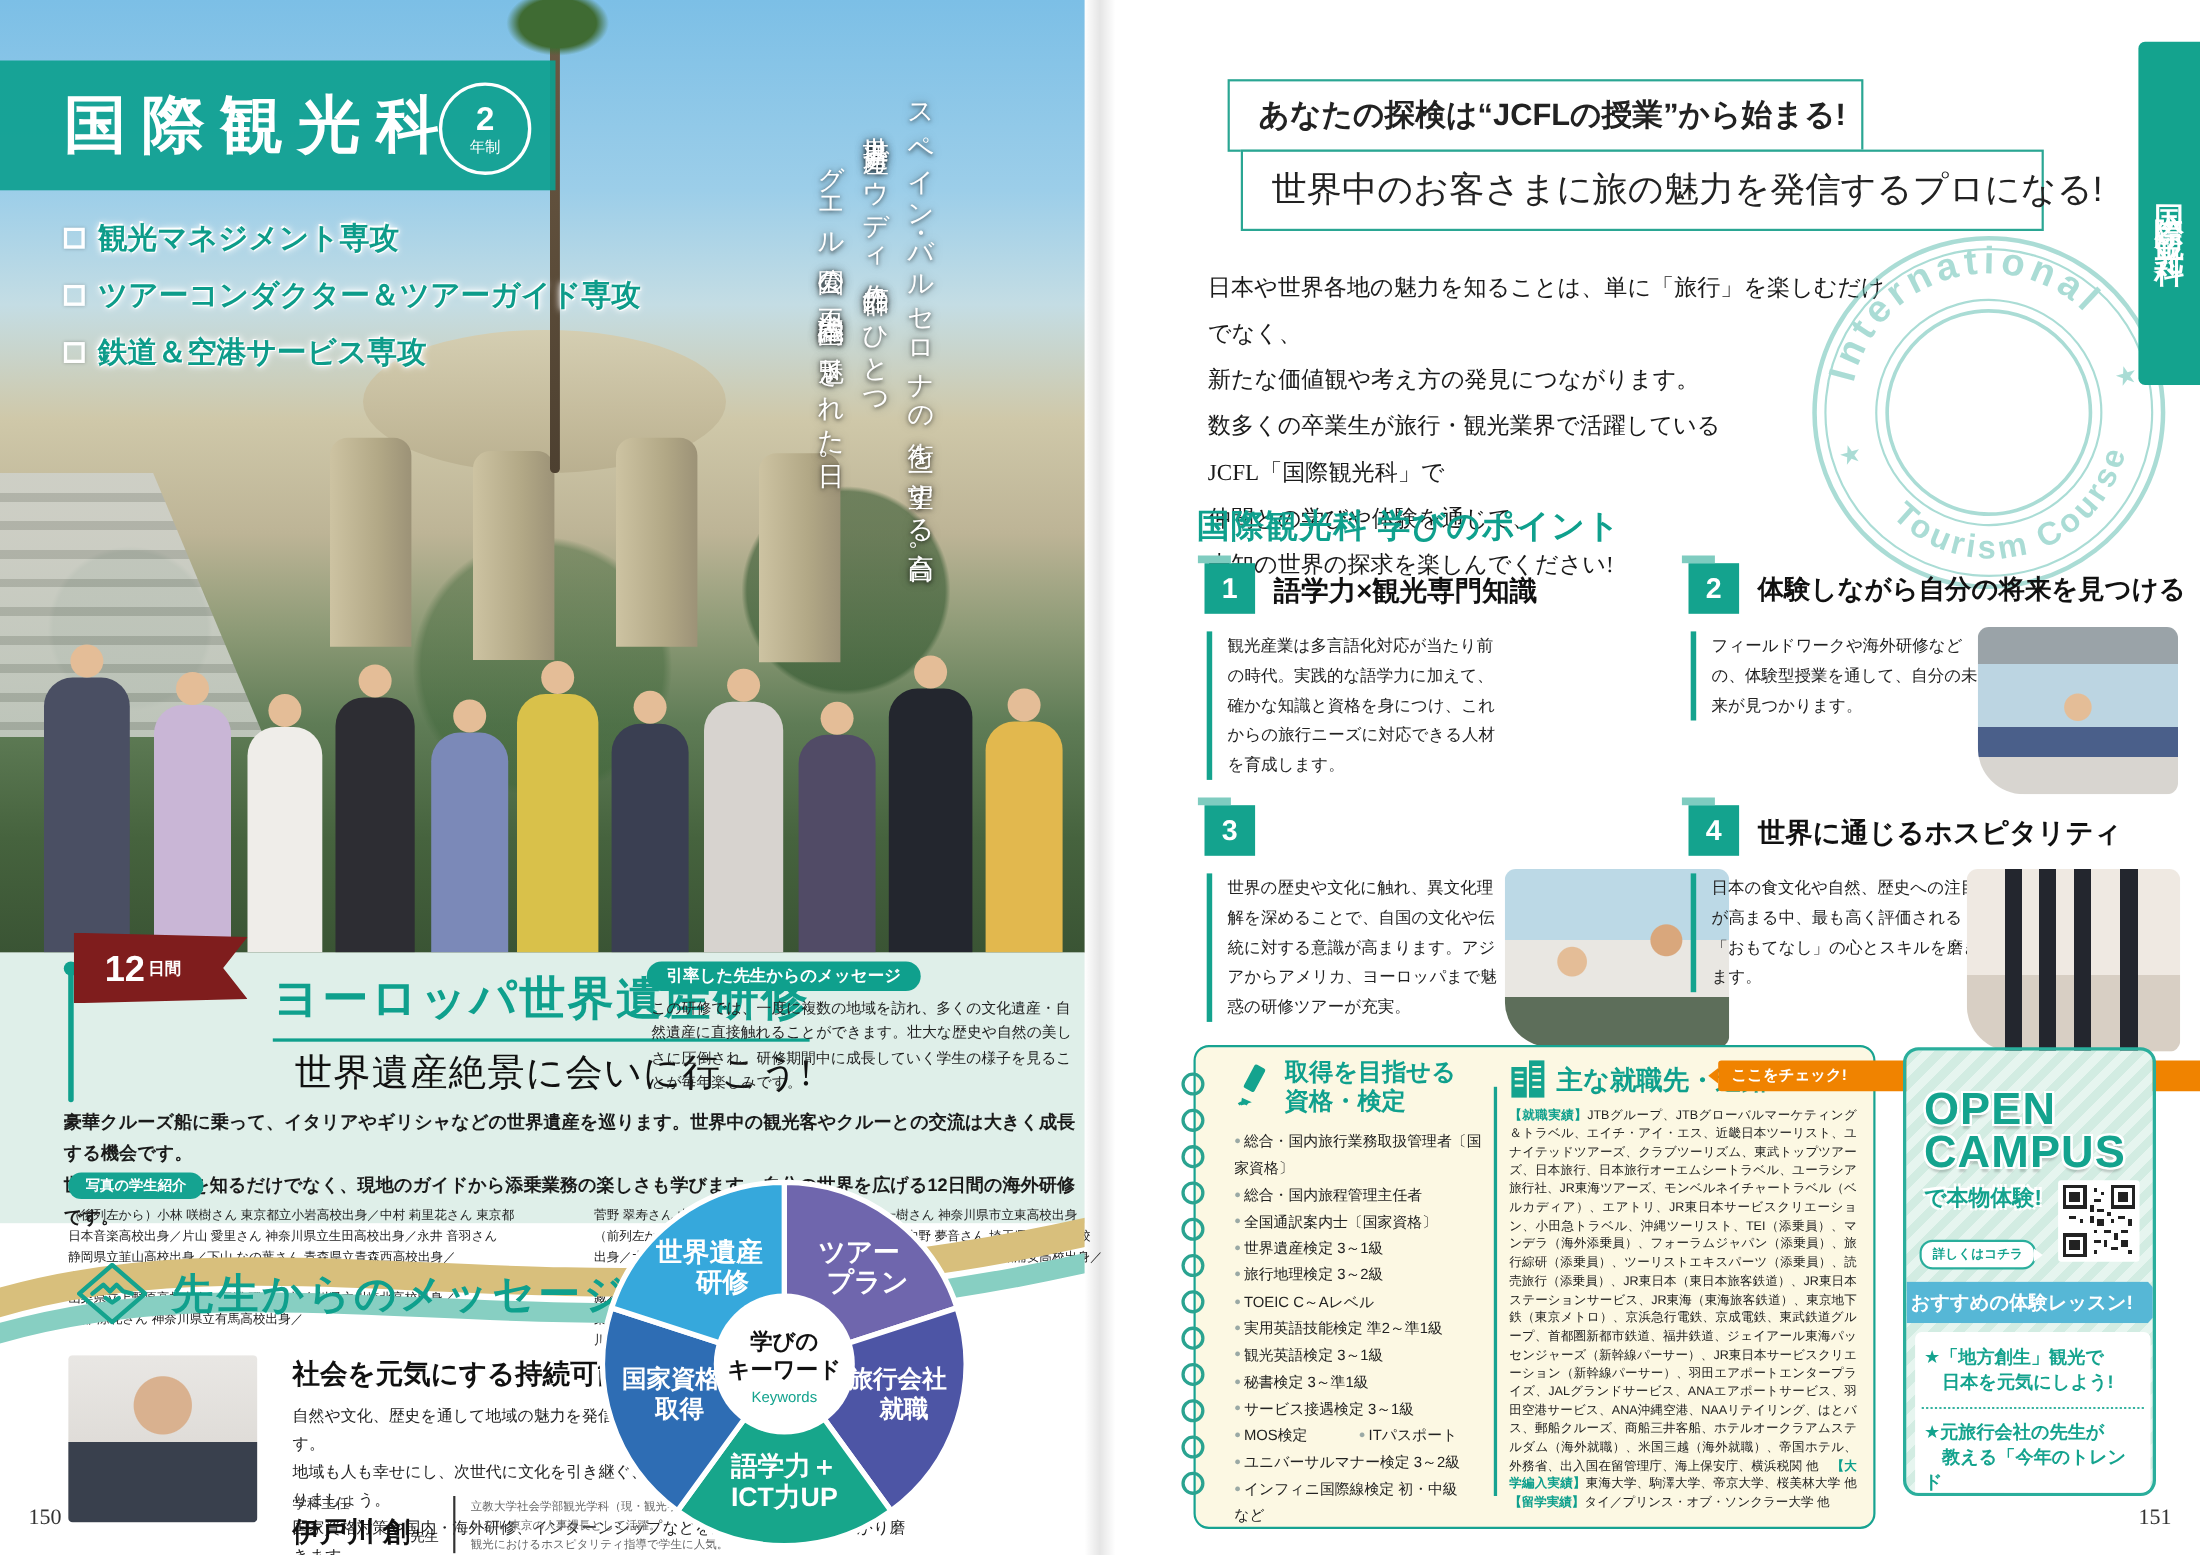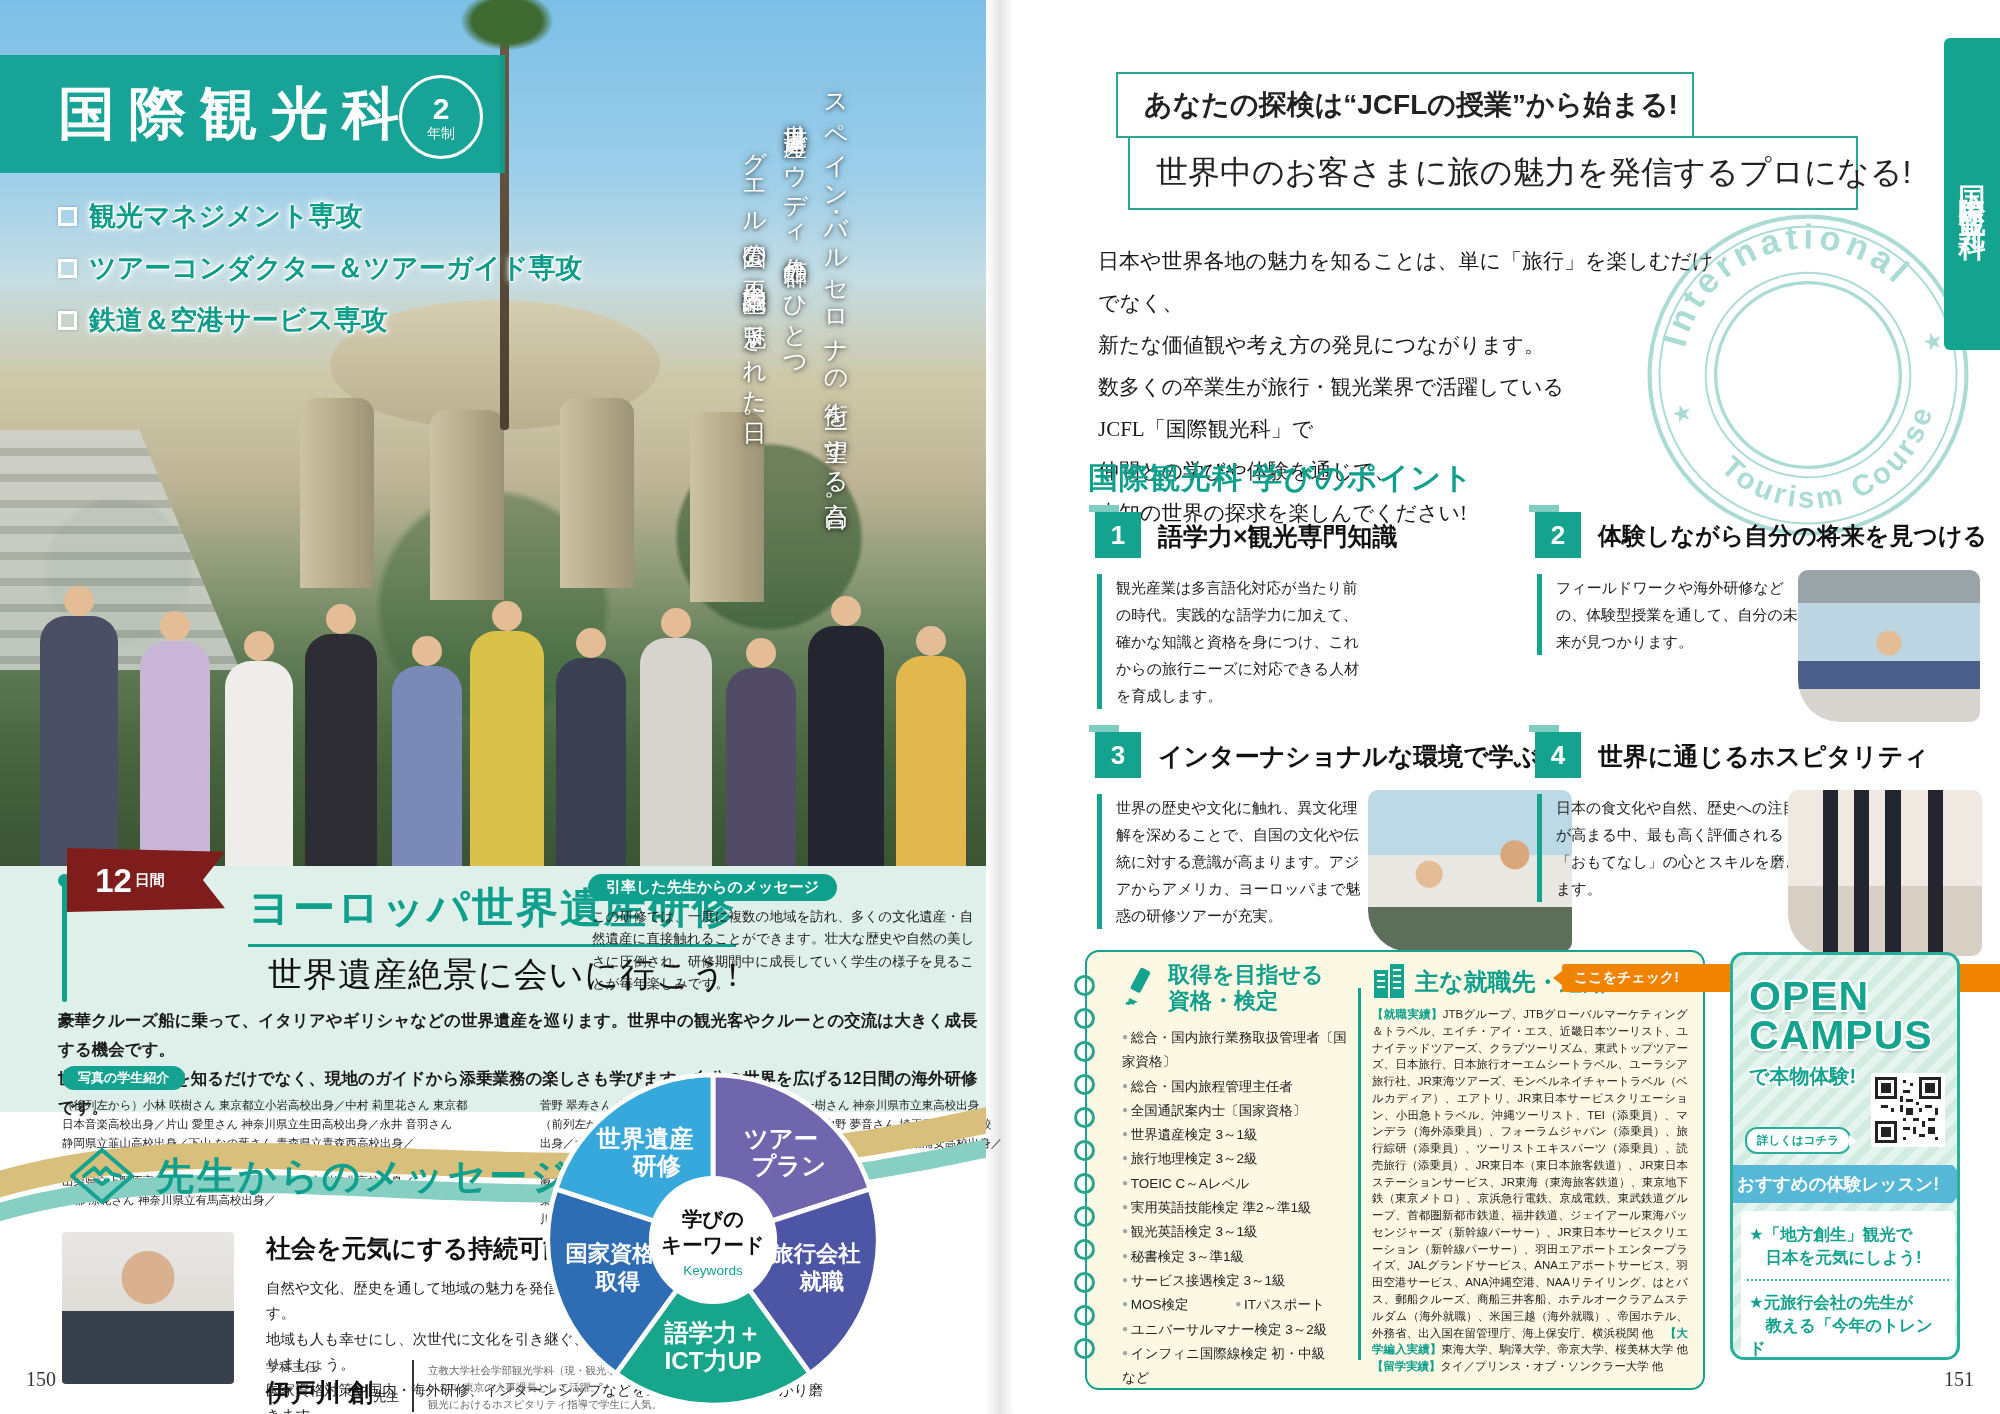--- a/index.html
+++ b/index.html
@@ -355,21 +355,20 @@
     linear-gradient(180deg,#cfe0e6 0 34%,#d7a36a 34% 58%,#8a5a42 58% 100%);"></div>
 
   <div class="abs pbadge" style="left:1535px;top:512px;">2</div>
   <div class="abs ptitle" style="left:1598px;top:520px;font-size:24px;">体験しながら自分の将来を見つける</div>
   <div class="abs ptext" style="left:1537px;top:574px;width:246px;">フィールドワークや海外研修などの、体験型授業を通して、自分の未来が見つかります。</div>
   <div class="abs pphoto" style="left:1798px;top:570px;width:182px;height:152px;background:
     radial-gradient(circle at 50% 48%,#e4bd97 0 12px,transparent 13px),
     linear-gradient(180deg,#9aa3a8 0 22%,#bcd5e2 22% 60%,#4a5f8a 60% 78%,#d8d5d0 78% 100%);"></div>
 
   <div class="abs pbadge" style="left:1095px;top:732px;">3</div>
-  <div class="abs ptitle" style="left:1158px;top:740px;">インターナショナルな環境で学ぶ</div>
   <div class="abs ptext" style="left:1097px;top:794px;width:252px;">世界の歴史や文化に触れ、異文化理解を深めることで、自国の文化や伝統に対する意識が高まります。アジアからアメリカ、ヨーロッパまで魅惑の研修ツアーが充実。</div>
   <div class="abs pphoto" style="left:1368px;top:790px;width:204px;height:162px;background:
     radial-gradient(circle at 30% 52%,#e4bd97 0 13px,transparent 14px),
     radial-gradient(circle at 72% 40%,#d9a77c 0 14px,transparent 15px),
     linear-gradient(180deg,#bcd9e6 0 40%,#e9e7e2 40% 72%,#5d6e5a 72% 100%);"></div>
 
   <div class="abs pbadge" style="left:1535px;top:732px;">4</div>
   <div class="abs ptitle" style="left:1598px;top:740px;">世界に通じるホスピタリティ</div>
   <div class="abs ptext" style="left:1537px;top:794px;width:246px;">日本の食文化や自然、歴史への注目が高まる中、最も高く評価される「おもてなし」の心とスキルを磨きます。</div>
   <div class="abs pphoto" style="left:1788px;top:790px;width:194px;height:166px;background:
@@ -430,21 +429,21 @@
         <line x1="21" y1="26" x2="29" y2="26"></line>
     </g>
   </svg>
   <div class="abs ctitle" style="left:1415px;top:966px;">主な就職先・進路</div>
   <div class="abs checkbadge" style="left:1562px;top:964px;">ここをチェック!</div>
   <div class="abs ctext">
     <span class="clabel">【就職実績】</span><span>JTBグループ、JTBグローバルマーケティング＆トラベル、エイチ・アイ・エス、近畿日本ツーリスト、ユナイテッドツアーズ、クラブツーリズム、東武トップツアーズ、日本旅行、日本旅行オーエムシートラベル、ユーラシア旅行社、JR東海ツアーズ、モンベルネイチャートラベル（ベルカディア）、エアトリ、JR東日本サービスクリエーション、小田急トラベル、沖縄ツーリスト、TEI（添乗員）、マンデラ（海外添乗員）、フォーラムジャパン（添乗員）、旅行綜研（添乗員）、ツーリストエキスパーツ（添乗員）、読売旅行（添乗員）、JR東日本（東日本旅客鉄道）、JR東日本ステーションサービス、JR東海（東海旅客鉄道）、東京地下鉄（東京メトロ）、京浜急行電鉄、京成電鉄、東武鉄道グループ、首都圏新都市鉄道、福井鉄道、ジェイアール東海パッセンジャーズ（新幹線パーサー）、JR東日本サービスクリエーション（新幹線パーサー）、羽田エアポートエンタープライズ、JALグランドサービス、ANAエアポートサービス、羽田空港サービス、ANA沖縄空港、NAAリテイリング、はとバス、郵船クルーズ、商船三井客船、ホテルオークラアムステルダム（海外就職）、米国三越（海外就職）、帝国ホテル、外務省、出入国在留管理庁、海上保安庁、横浜税関 他　</span><span class="clabel">【大学編入実績】</span><span>東海大学、駒澤大学、帝京大学、桜美林大学 他　</span><span class="clabel">【留学実績】</span><span>タイ／プリンス・オブ・ソンクラー大学 他</span>
   </div>
 
   <div class="abs oc">
-    <div class="octitle" style="margin:22px 0 0 16px;">
+    <div class="octitle" style="margin:34px 0 0 16px;">
       <div>OPEN</div>
         <div>CAMPUS</div>
     </div>
     <div class="ocsub" style="margin:8px 0 0 16px;">で本物体験!</div>
     <div class="oclink" style="position:absolute;left:12px;top:172px;">詳しくはコチラ</div>
     <svg style="position:absolute;right:12px;top:118px;background:#fff;padding:4px;border-radius:3px;" width="66" height="66" viewBox="0 0 21 21" shape-rendering="crispEdges">
       <rect width="21" height="21" fill="#fff"></rect>
       <g fill="#222">
         <rect x="0" y="0" width="7" height="7"></rect>
           <rect x="14" y="0" width="7" height="7"></rect>

